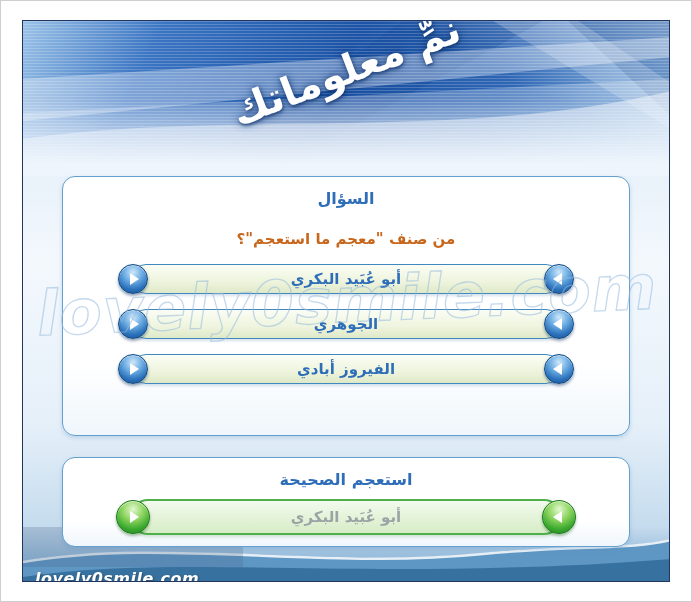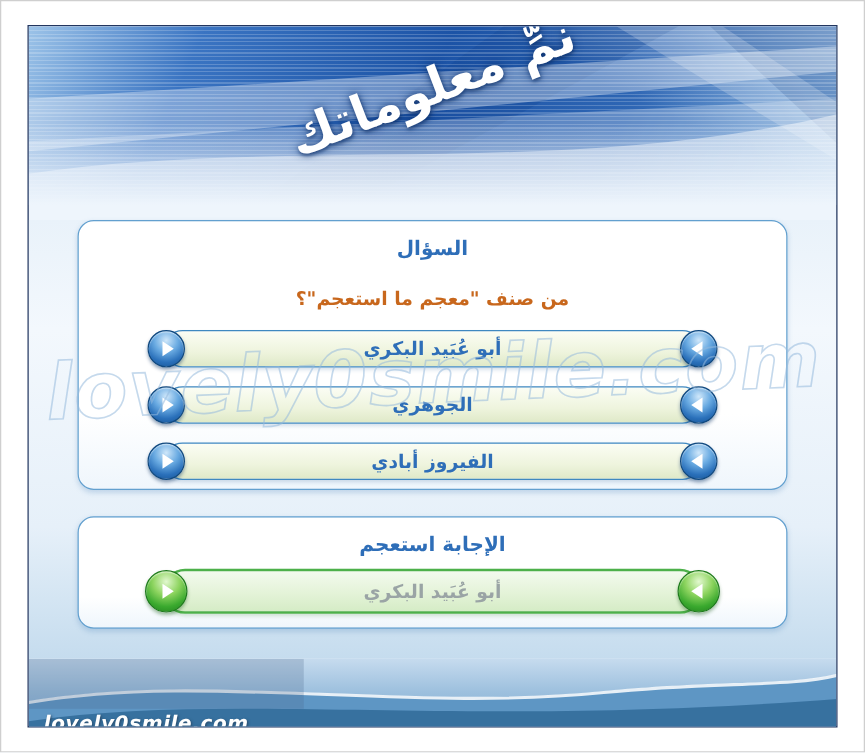--- a/index.html
+++ b/index.html
@@ -61,21 +61,21 @@
     color:transparent;
     -webkit-text-stroke:1.3px rgba(150,186,220,.55);
   }
   .panel {
     margin:0 39px;
     border:1px solid #63a0cf; border-radius:13px;
     background:linear-gradient(180deg, #ffffff 0%, #ffffff 72%, #eff6fc 100%);
     box-shadow:0 2px 4px rgba(90,140,190,.28);
     position:relative; z-index:5;
   }
-  .q-panel { margin-top:12px; height:216px; }
+  .q-panel { margin-top:12px; height:260px; }
   .a-panel { margin-top:21px; height:90px; }
   .panel-title {
     padding-top:12px; height:32px; line-height:20px;
     text-align:center; color:#2e6eb8; font-weight:bold; font-size:16px;
   }
   .q-text {
     margin-top:20px; height:20px; line-height:20px;
     text-align:center; color:#c8671c; font-weight:bold; font-size:15px;
   }
   .options { margin-top:15px; }
@@ -208,21 +208,21 @@
             </span>
             <span class="label" dir="rtl">الفيروز أبادي</span>
             <span class="circle blue right">
               <span class="tri-left"></span>
             </span>
           </div>
         </div>
       </div>
 
       <div class="panel a-panel">
-        <div class="panel-title" dir="rtl">الإجابة استعجم</div>
+        <div class="panel-title" dir="rtl">استعجم الصحيحة</div>
         <div class="answer-bar">
           <span class="circle green left">
             <span class="tri-right"></span>
           </span>
           <span class="label" dir="rtl">أبو عُبَيد البكري</span>
           <span class="circle green right">
             <span class="tri-left"></span>
           </span>
         </div>
       </div>

